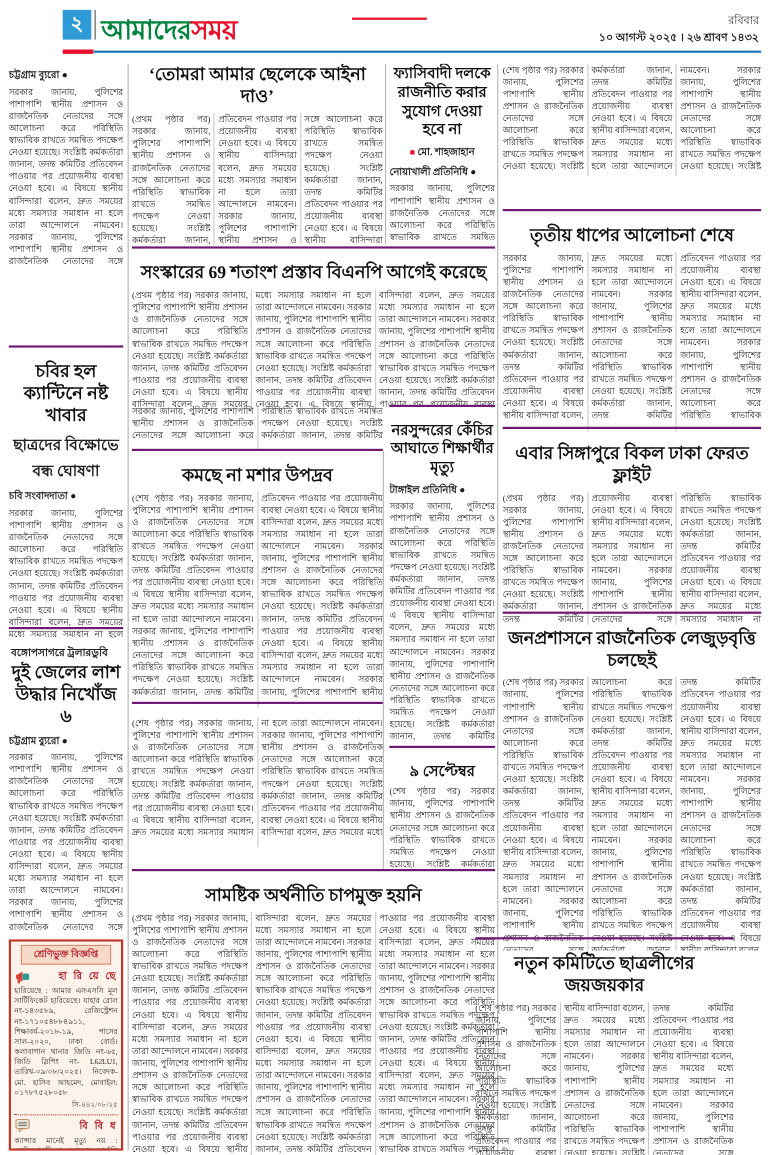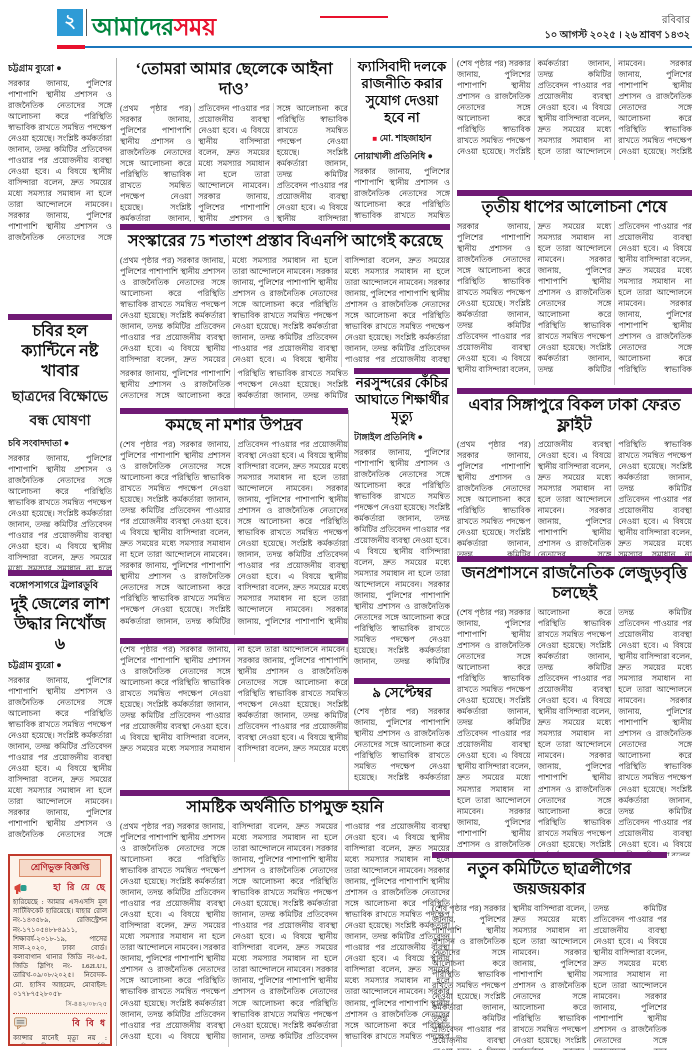--- a/index.html
+++ b/index.html
@@ -15,21 +15,21 @@
   .mh-red{color:#e8112d;}
   .section-title{position:absolute;left:0;width:700px;top:6px;text-align:center;
                  font-size:30px;font-weight:bold;color:#0d0d0d;line-height:1;}
   .section-redline{position:absolute;left:320px;top:16px;width:68px;height:2px;background:#e8112d;}
   .daydate{position:absolute;right:10px;top:12px;text-align:right;font-size:10px;color:#333;line-height:1.5;}
   .daydate .d2{font-weight:bold;color:#222;text-align:right;}
   .rule-red{position:absolute;left:57px;top:45px;width:28px;height:4px;background:#e8112d;}
   .rule-blue{position:absolute;left:85px;top:46px;width:607px;height:2px;background:#1b75bb;}
   
   .block{position:absolute;overflow:hidden;}
-  .sep-top{border-top:6px solid #701a75;padding-top:0;}
+  .sep-top{border-top:2px solid #701a75;padding-top:12px;}
   .hl{font-weight:bold;color:#0f0f0f;text-align:center;line-height:1.25;margin:1px 0 4px 0;}
   .hl-lg{font-size:16px;}
   .hl-md{font-size:16px;}
   .hl-sm{font-size:13.5px;}
   .kicker{font-size:9.5px;font-weight:bold;text-align:center;color:#222;margin:2px 12px 1px 0;}
   .subhead{font-size:14px;font-weight:bold;text-align:center;color:#222;margin:0 0 3px 0;}
   .byline{font-size:9px;font-weight:bold;text-align:center;margin:2px 0;}
   .byline .sq{color:#e8112d;font-size:8px;}
   .dateline{font-size:9px;font-weight:bold;margin:3px 0 2px 0;}
   .body{font-size:8px;line-height:1.38;text-align:justify;color:#222;column-gap:7px;
@@ -124,21 +124,21 @@
 
   <div class="block" style="left:120px;top:58px;width:228px;height:164px;">
     <div class="hl hl-md">‘তোমরা আমার ছেলেকে আইনা দাও’</div>
     <div class="body c3" style="height:138px;">
       <span class="lead">(প্রথম পৃষ্ঠার পর)</span>
       <span> সরকার জানায়, পুলিশের পাশাপাশি স্থানীয় প্রশাসন ও রাজনৈতিক নেতাদের সঙ্গে আলোচনা করে পরিস্থিতি স্বাভাবিক রাখতে সমন্বিত পদক্ষেপ নেওয়া হয়েছে। সংশ্লিষ্ট কর্মকর্তারা জানান, তদন্ত কমিটির প্রতিবেদন পাওয়ার পর প্রয়োজনীয় ব্যবস্থা নেওয়া হবে। এ বিষয়ে স্থানীয় বাসিন্দারা বলেন, দ্রুত সময়ের মধ্যে সমস্যার সমাধান না হলে তারা আন্দোলনে নামবেন। সরকার জানায়, পুলিশের পাশাপাশি স্থানীয় প্রশাসন ও রাজনৈতিক নেতাদের সঙ্গে আলোচনা করে পরিস্থিতি স্বাভাবিক রাখতে সমন্বিত পদক্ষেপ নেওয়া হয়েছে। সংশ্লিষ্ট কর্মকর্তারা জানান, তদন্ত কমিটির প্রতিবেদন পাওয়ার পর প্রয়োজনীয় ব্যবস্থা নেওয়া হবে। এ বিষয়ে স্থানীয় বাসিন্দারা বলেন, দ্রুত সময়ের মধ্যে সমস্যার সমাধান না হলে তারা আন্দোলনে নামবেন। সরকার জানায়, পুলিশের পাশাপাশি স্থানীয় প্রশাসন ও রাজনৈতিক নেতাদের সঙ্গে আলোচনা করে পরিস্থিতি স্বাভাবিক রাখতে সমন্বিত পদক্ষেপ নেওয়া হয়েছে। সংশ্লিষ্ট কর্মকর্তারা জানান, তদন্ত কমিটির প্রতিবেদন পাওয়ার পর প্রয়োজনীয় ব্যবস্থা নেওয়া হবে। এ বিষয়ে স্থানীয় বাসিন্দারা বলেন, দ্রুত সময়ের মধ্যে সমস্যার সমাধান না হলে তারা আন্দোলনে নামবেন। সরকার জানায়, পুলিশের পাশাপাশি স্থানীয় প্রশাসন ও রাজনৈতিক নেতাদের সঙ্গে আলোচনা করে পরিস্থিতি স্বাভাবিক রাখতে সমন্বিত পদক্ষেপ নেওয়া হয়েছে। সংশ্লিষ্ট কর্মকর্তারা জানান, তদন্ত কমিটির প্রতিবেদন পাওয়ার পর প্রয়োজনীয় ব্যবস্থা নেওয়া হবে। এ বিষয়ে স্থানীয় বাসিন্দারা বলেন, দ্রুত সময়ের মধ্যে সমস্যার সমাধান না হলে তারা আন্দোলনে নামবেন। সরকার জানায়, পুলিশের পাশাপাশি স্থানীয় প্রশাসন ও রাজনৈতিক নেতাদের সঙ্গে আলোচনা করে পরিস্থিতি স্বাভাবিক রাখতে সমন্বিত পদক্ষেপ নেওয়া হয়েছে। সংশ্লিষ্ট কর্মকর্তারা জানান, তদন্ত কমিটির প্রতিবেদন পাওয়ার পর প্রয়োজনীয় ব্যবস্থা নেওয়া হবে। এ বিষয়ে স্থানীয় বাসিন্দারা বলেন, দ্রুত সময়ের মধ্যে সমস্যার সমাধান না হলে তারা আন্দোলনে নামবেন। সরকার জানায়, পুলিশের পাশাপাশি স্থানীয় প্রশাসন ও রাজনৈতিক নেতাদের সঙ্গে আলোচনা করে পরিস্থিতি স্বাভাবিক রাখতে সমন্বিত পদক্ষেপ নেওয়া হয়েছে। সংশ্লিষ্ট কর্মকর্তারা জানান, তদন্ত কমিটির প্রতিবেদন পাওয়ার পর প্রয়োজনীয় ব্যবস্থা নেওয়া হবে। এ বিষয়ে স্থানীয় বাসিন্দারা বলেন, দ্রুত সময়ের মধ্যে সমস্যার সমাধান না হলে তারা আন্দোলনে নামবেন। সরকার জানায়, পুলিশের পাশাপাশি স্থানীয় প্রশাসন ও রাজনৈতিক নেতাদের সঙ্গে আলোচনা করে পরিস্থিতি স্বাভাবিক রাখতে সমন্বিত পদক্ষেপ নেওয়া হয়েছে। সংশ্লিষ্ট কর্মকর্তারা জানান, তদন্ত কমিটির প্রতিবেদন পাওয়ার পর প্রয়োজনীয় ব্যবস্থা নেওয়া হবে। এ বিষয়ে স্থানীয় বাসিন্দারা বলেন, দ্রুত সময়ের মধ্যে সমস্যার সমাধান না হলে তারা আন্দোলনে নামবেন।</span>
     </div>
   </div>
 
   <div class="block sep-top" style="left:120px;top:224px;width:330px;height:142px;">
-    <div class="hl hl-md">সংস্কারের 75 শতাংশ প্রস্তাব বিএনপি আগেই করেছে</div>
+    <div class="hl hl-md">সংস্কারের 69 শতাংশ প্রস্তাব বিএনপি আগেই করেছে</div>
     <div class="body c3" style="height:112px;">
       <span class="lead">(প্রথম পৃষ্ঠার পর)</span>
       <span> সরকার জানায়, পুলিশের পাশাপাশি স্থানীয় প্রশাসন ও রাজনৈতিক নেতাদের সঙ্গে আলোচনা করে পরিস্থিতি স্বাভাবিক রাখতে সমন্বিত পদক্ষেপ নেওয়া হয়েছে। সংশ্লিষ্ট কর্মকর্তারা জানান, তদন্ত কমিটির প্রতিবেদন পাওয়ার পর প্রয়োজনীয় ব্যবস্থা নেওয়া হবে। এ বিষয়ে স্থানীয় বাসিন্দারা বলেন, দ্রুত সময়ের মধ্যে সমস্যার সমাধান না হলে তারা আন্দোলনে নামবেন। সরকার জানায়, পুলিশের পাশাপাশি স্থানীয় প্রশাসন ও রাজনৈতিক নেতাদের সঙ্গে আলোচনা করে পরিস্থিতি স্বাভাবিক রাখতে সমন্বিত পদক্ষেপ নেওয়া হয়েছে। সংশ্লিষ্ট কর্মকর্তারা জানান, তদন্ত কমিটির প্রতিবেদন পাওয়ার পর প্রয়োজনীয় ব্যবস্থা নেওয়া হবে। এ বিষয়ে স্থানীয় বাসিন্দারা বলেন, দ্রুত সময়ের মধ্যে সমস্যার সমাধান না হলে তারা আন্দোলনে নামবেন। সরকার জানায়, পুলিশের পাশাপাশি স্থানীয় প্রশাসন ও রাজনৈতিক নেতাদের সঙ্গে আলোচনা করে পরিস্থিতি স্বাভাবিক রাখতে সমন্বিত পদক্ষেপ নেওয়া হয়েছে। সংশ্লিষ্ট কর্মকর্তারা জানান, তদন্ত কমিটির প্রতিবেদন পাওয়ার পর প্রয়োজনীয় ব্যবস্থা নেওয়া হবে। এ বিষয়ে স্থানীয় বাসিন্দারা বলেন, দ্রুত সময়ের মধ্যে সমস্যার সমাধান না হলে তারা আন্দোলনে নামবেন। সরকার জানায়, পুলিশের পাশাপাশি স্থানীয় প্রশাসন ও রাজনৈতিক নেতাদের সঙ্গে আলোচনা করে পরিস্থিতি স্বাভাবিক রাখতে সমন্বিত পদক্ষেপ নেওয়া হয়েছে। সংশ্লিষ্ট কর্মকর্তারা জানান, তদন্ত কমিটির প্রতিবেদন পাওয়ার পর প্রয়োজনীয় ব্যবস্থা নেওয়া হবে। এ বিষয়ে স্থানীয় বাসিন্দারা বলেন, দ্রুত সময়ের মধ্যে সমস্যার সমাধান না হলে তারা আন্দোলনে নামবেন। সরকার জানায়, পুলিশের পাশাপাশি স্থানীয় প্রশাসন ও রাজনৈতিক নেতাদের সঙ্গে আলোচনা করে পরিস্থিতি স্বাভাবিক রাখতে সমন্বিত পদক্ষেপ নেওয়া হয়েছে। সংশ্লিষ্ট কর্মকর্তারা জানান, তদন্ত কমিটির প্রতিবেদন পাওয়ার পর প্রয়োজনীয় ব্যবস্থা নেওয়া হবে। এ বিষয়ে স্থানীয় বাসিন্দারা বলেন, দ্রুত সময়ের মধ্যে সমস্যার সমাধান না হলে তারা আন্দোলনে নামবেন। সরকার জানায়, পুলিশের পাশাপাশি স্থানীয় প্রশাসন ও রাজনৈতিক নেতাদের সঙ্গে আলোচনা করে পরিস্থিতি স্বাভাবিক রাখতে সমন্বিত পদক্ষেপ নেওয়া হয়েছে। সংশ্লিষ্ট কর্মকর্তারা জানান, তদন্ত কমিটির প্রতিবেদন পাওয়ার পর প্রয়োজনীয় ব্যবস্থা নেওয়া হবে। এ বিষয়ে স্থানীয় বাসিন্দারা বলেন, দ্রুত সময়ের মধ্যে সমস্যার সমাধান না হলে তারা আন্দোলনে নামবেন। সরকার জানায়, পুলিশের পাশাপাশি স্থানীয় প্রশাসন ও রাজনৈতিক নেতাদের সঙ্গে আলোচনা করে পরিস্থিতি স্বাভাবিক রাখতে সমন্বিত পদক্ষেপ নেওয়া হয়েছে। সংশ্লিষ্ট কর্মকর্তারা জানান, তদন্ত কমিটির প্রতিবেদন পাওয়ার পর প্রয়োজনীয় ব্যবস্থা নেওয়া হবে। এ বিষয়ে স্থানীয় বাসিন্দারা বলেন, দ্রুত সময়ের মধ্যে সমস্যার সমাধান না হলে তারা আন্দোলনে নামবেন। সরকার জানায়, পুলিশের পাশাপাশি স্থানীয় প্রশাসন ও রাজনৈতিক নেতাদের সঙ্গে আলোচনা করে পরিস্থিতি স্বাভাবিক রাখতে সমন্বিত পদক্ষেপ নেওয়া হয়েছে। সংশ্লিষ্ট কর্মকর্তারা জানান, তদন্ত কমিটির প্রতিবেদন পাওয়ার পর প্রয়োজনীয় ব্যবস্থা নেওয়া হবে। এ বিষয়ে স্থানীয় বাসিন্দারা বলেন, দ্রুত সময়ের মধ্যে সমস্যার সমাধান না হলে তারা আন্দোলনে নামবেন।</span>
     </div>
   </div>
   <div class="block" style="left:120px;top:368px;width:228px;height:40px;">
     <div class="body c2" style="height:40px;"><span> সরকার জানায়, পুলিশের পাশাপাশি স্থানীয় প্রশাসন ও রাজনৈতিক নেতাদের সঙ্গে আলোচনা করে পরিস্থিতি স্বাভাবিক রাখতে সমন্বিত পদক্ষেপ নেওয়া হয়েছে। সংশ্লিষ্ট কর্মকর্তারা জানান, তদন্ত কমিটির প্রতিবেদন পাওয়ার পর প্রয়োজনীয় ব্যবস্থা নেওয়া হবে। এ বিষয়ে স্থানীয় বাসিন্দারা বলেন, দ্রুত সময়ের মধ্যে সমস্যার সমাধান না হলে তারা আন্দোলনে নামবেন। সরকার জানায়, পুলিশের পাশাপাশি স্থানীয় প্রশাসন ও রাজনৈতিক নেতাদের সঙ্গে আলোচনা করে পরিস্থিতি স্বাভাবিক রাখতে সমন্বিত পদক্ষেপ নেওয়া হয়েছে। সংশ্লিষ্ট কর্মকর্তারা জানান, তদন্ত কমিটির প্রতিবেদন পাওয়ার পর প্রয়োজনীয় ব্যবস্থা নেওয়া হবে। এ বিষয়ে স্থানীয় বাসিন্দারা বলেন, দ্রুত সময়ের মধ্যে সমস্যার সমাধান না হলে তারা আন্দোলনে নামবেন। সরকার জানায়, পুলিশের পাশাপাশি স্থানীয় প্রশাসন ও রাজনৈতিক নেতাদের সঙ্গে আলোচনা করে পরিস্থিতি স্বাভাবিক রাখতে সমন্বিত পদক্ষেপ নেওয়া হয়েছে। সংশ্লিষ্ট কর্মকর্তারা জানান, তদন্ত কমিটির প্রতিবেদন পাওয়ার পর প্রয়োজনীয় ব্যবস্থা নেওয়া হবে। এ বিষয়ে স্থানীয় বাসিন্দারা বলেন, দ্রুত সময়ের মধ্যে সমস্যার সমাধান না হলে তারা আন্দোলনে নামবেন।</span></div>
   </div>
 
   <div class="block sep-top" style="left:120px;top:408px;width:228px;height:228px;">

